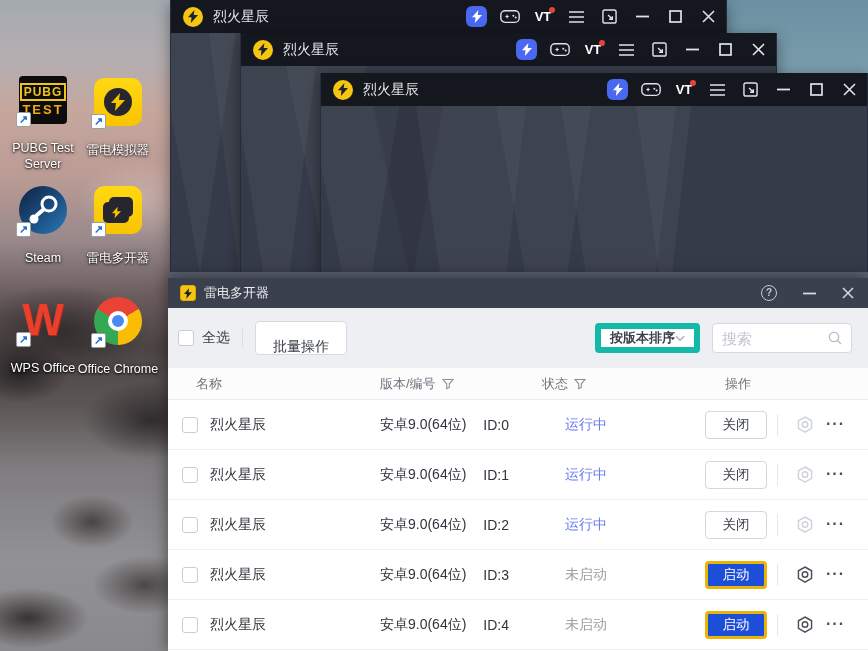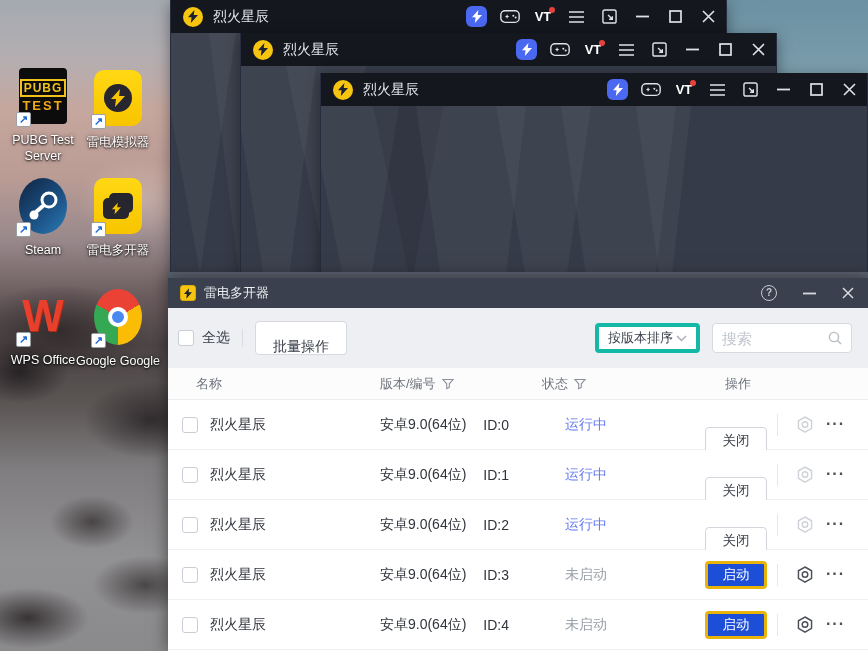--- a/index.html
+++ b/index.html
@@ -18,21 +18,21 @@
       radial-gradient(120px 60px at 60px 330px, rgba(40,34,35,.75) 0%, rgba(40,34,35,0) 75%),
       radial-gradient(90px 60px at 140px 200px, rgba(235,215,205,.35) 0%, rgba(235,215,205,0) 70%),
       linear-gradient(180deg,#a4aab0 0%, #b4aeb1 9%, #c6a79e 17%, #bb9c95 27%, #98888b 37%,
         #6d5e60 45%, #4c4445 53%, #5b5554 62%, #7f7d7f 72%, #929193 86%, #8a898b 100%);
   }
   .sky-right { position:absolute; right:0; top:0; width:141px; height:75px;
     background:linear-gradient(180deg,#6b91a2 0%, #7b9dac 100%); }
 
   
   .dicon { position:absolute; width:98px; text-align:center; cursor:pointer; }
-  .ic-img { position:relative; margin:8px auto; width:48px; height:56px; }
+  .ic-img { position:relative; margin:16px auto; width:48px; height:48px; }
   .ic-label { margin-top:4px; color:#fff; font-size:12.5px; line-height:1.3;
     text-shadow:0 1px 2px rgba(0,0,0,.95), 0 0 4px rgba(0,0,0,.6); }
   .shortcut { position:absolute; left:-3px; bottom:-3px; width:15px; height:15px; background:#fff;
     border:1px solid #9aa0a8; border-radius:2px; color:#1e6bd6; font-size:11px; font-weight:bold;
     line-height:13px; text-align:center; }
   .pubg { background:#0c0c0c; border-radius:4px; display:flex; flex-direction:column; align-items:center; justify-content:center; }
   .pubg-word { color:#f2c21c; border:2px solid #f2c21c; font-weight:bold; font-size:12px; letter-spacing:1px; padding:0 2px; }
   .pubg-test { color:#f0a818; font-weight:bold; font-size:13px; letter-spacing:2px; margin-top:1px; }
   .ysq { background:linear-gradient(180deg,#ffd813,#f8c400); border-radius:10px; display:flex; align-items:center; justify-content:center; }
   .ld-ring { width:28px; height:28px; border-radius:50%; background:#27262f; display:flex; align-items:center; justify-content:center; }
@@ -79,22 +79,22 @@
   .help-c { width:16px; height:16px; border-radius:50%; border:1.4px solid #c6cad2; color:#c6cad2;
     font-size:10px; line-height:13px; text-align:center; font-weight:bold; }
 
   .mgr-toolbar { height:60px; background:#edeff3; display:flex; align-items:center; padding:0 16px 0 10px; }
   .cbx { width:16px; height:16px; background:#fff; border:1px solid #c9cdd5; border-radius:3px; cursor:pointer; flex:0 0 auto; }
   .selall { font-size:14px; color:#3b404a; margin-left:8px; }
   .vdiv { width:1px; height:18px; background:#d9dce2; margin:0 12px; }
   .btn-batch { height:30px; padding:16px 17px; background:#fff; border:1px solid #d6d9df; border-radius:4px;
     font-size:14px; color:#3b404a; cursor:pointer; font-family:inherit;text-align:right; }
   .tb-spacer { flex:1 1 auto; }
-  .dropdown { width:105px; height:30px; background:#fff; border:4px solid #14b8a6; border-radius:4px;
-    display:flex; align-items:center; padding:0 9px; cursor:pointer; }
+  .dropdown { width:105px; height:30px; background:#fff; border:6px solid #14b8a6; border-radius:4px;
+    display:flex; align-items:center; padding:0 9px; cursor:pointer;font-weight:bold; }
   .dd-label { font-size:13px; color:#3b404a; flex:1 1 auto; white-space:nowrap; }
   .searchbox { width:140px; height:30px; background:#fff; border:1px solid #d6d9df; border-radius:4px;
     display:flex; align-items:center; padding:0 9px; margin-left:12px; }
   .search-inp { border:none; outline:none; flex:1 1 auto; width:60px; font-size:15px; color:#3b404a; font-family:inherit; background:transparent; }
   .search-inp::placeholder { color:#c2c6ce; }
 
   .mgr-head { position:relative; height:32px; background:#fcfcfd; border-bottom:1px solid #ebedf0; }
   .hcell { position:absolute; top:0; height:32px; display:flex; align-items:center; font-size:13px; color:#6e737c; }
   .h-name { left:28px; } .h-ver { left:212px; } .h-status { left:374px; } .h-op { left:557px; }
   .funnel { margin-left:6px; }
@@ -102,21 +102,21 @@
   .mrow { position:relative; height:50px; border-bottom:1px solid #eef0f3; background:#fff; }
   .mrow .cbx { position:absolute; left:14px; top:17px; }
   .c-name { position:absolute; left:42px; top:0; height:50px; display:flex; align-items:center; font-size:14px; color:#31343c; }
   .c-ver { position:absolute; left:212px; top:0; height:50px; display:flex; align-items:center; font-size:14px; color:#31343c; }
   .c-id { margin-left:17px; }
   .c-status { position:absolute; left:397px; top:0; height:50px; display:flex; align-items:center; font-size:14px; }
   .c-status.running { color:#667af0; }
   .c-status.stopped { color:#9aa0a8; }
   .action-btn { position:absolute; left:537px; top:11px; width:62px; height:28px; border-radius:4px;
     font-size:13.5px; cursor:pointer; font-family:inherit; }
-  .action-btn.btn-close { background:#fff; border:1px solid #d3d6dc; color:#3b404a;margin-top:16px; }
+  .action-btn.btn-close { background:#fff; border:1px solid #d3d6dc; color:#3b404a; }
   .action-btn.btn-start { background:#1d4ed8; border:3px solid #eab308; color:#fff; }
   .row-div { position:absolute; left:609px; top:14px; width:1px; height:22px; background:#e4e6ea; }
   .gear { position:absolute; left:627px; top:15px; width:20px; height:20px; cursor:pointer; }
   .gear.disabled svg { stroke:#cfd3d9; }
   .gear.enabled svg { stroke:#4a4f58; }
   .dots { position:absolute; left:658px; top:12px; width:24px; height:24px; color:#4a4f58;
     font-size:16px; font-weight:bold; letter-spacing:1px; cursor:pointer; line-height:24px; }
 </style>
 </head>
 <body>
@@ -179,21 +179,21 @@
       <span class="shortcut">↗</span>
     </div>
     <div class="ic-label">WPS Office</div>
   </div>
 
   <div class="dicon" style="left:69px;top:281px;">
     <div class="ic-img chrome">
       <span class="chrome-center"></span>
       <span class="shortcut">↗</span>
     </div>
-    <div class="ic-label">Google Google</div>
+    <div class="ic-label">Office Chrome</div>
   </div>
 
   <div class="emu" style="left:170px;top:0;width:557px;height:280px;z-index:1;">
     <div class="emu-bar">
       <span class="emu-logo">
         <svg width="10" height="13" viewBox="0 0 14 18">
             <polygon points="9,0 0,10 5,10 4,18 14,7 8,7" fill="#1d2030"></polygon>
           </svg>
       </span>
       <span class="emu-title">烈火星辰</span>

